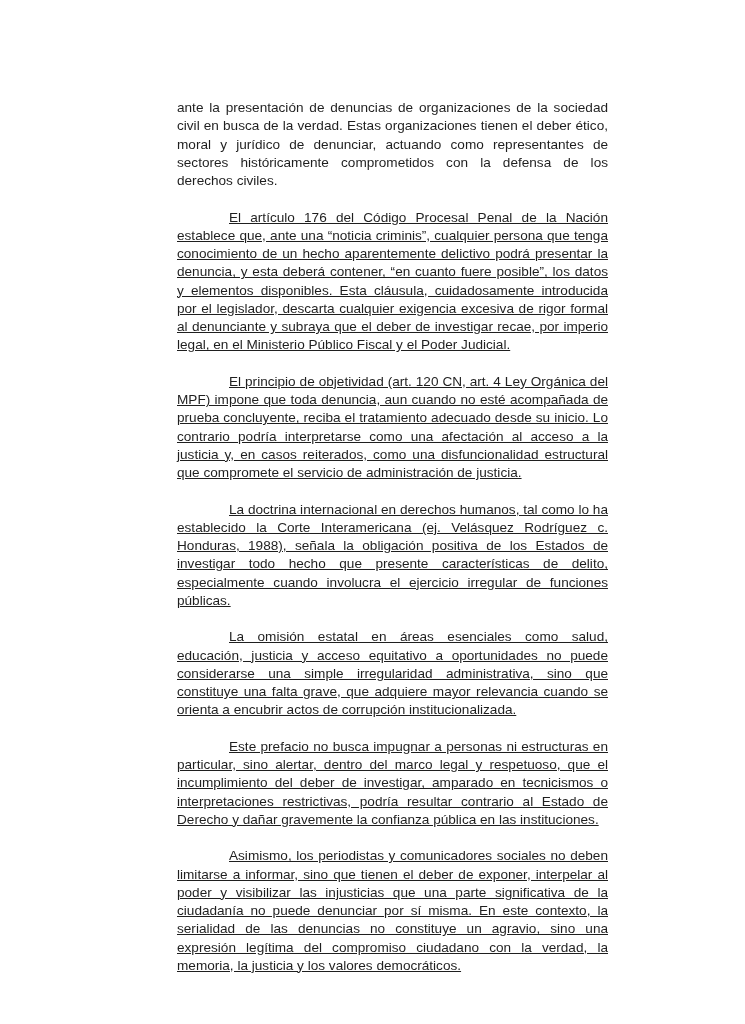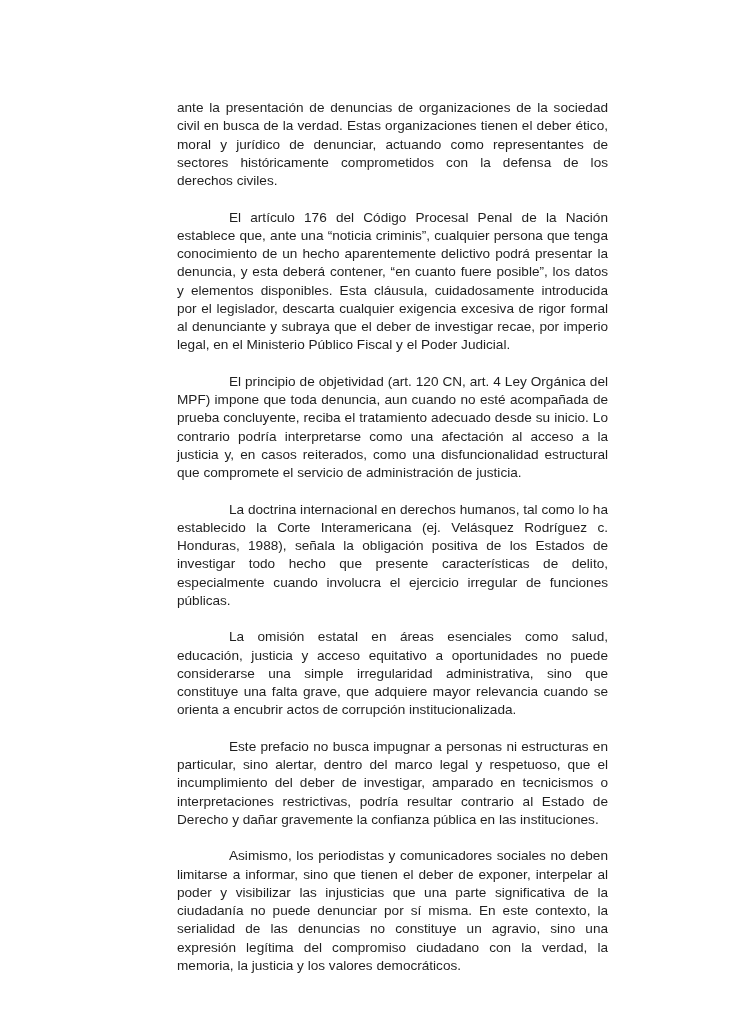--- a/index.html
+++ b/index.html
@@ -24,20 +24,21 @@
       line-height: 18.25px;
       text-align: justify;
       hyphens: none;
       margin-top: 23px;
     }
     .para {
       margin: 0 0 18.25px 0;
     }
     .para.indent {
       text-indent: 52px;
+      text-decoration: underline;
     }
   </style>
 </head>
 <body>
 
 <div class="page">
   <p class="para">ante la presentación de denuncias de organizaciones de la sociedad civil en busca de la verdad. Estas organizaciones tienen el deber ético, moral y jurídico de denunciar, actuando como representantes de sectores históricamente comprometidos con la defensa de los derechos civiles.</p>
   <p class="para indent">El artículo 176 del Código Procesal Penal de la Nación establece que, ante una “noticia criminis”, cualquier persona que tenga conocimiento de un hecho aparentemente delictivo podrá presentar la denuncia, y esta deberá contener, “en cuanto fuere posible”, los datos y elementos disponibles. Esta cláusula, cuidadosamente introducida por el legislador, descarta cualquier exigencia excesiva de rigor formal al denunciante y subraya que el deber de investigar recae, por imperio legal, en el Ministerio Público Fiscal y el Poder Judicial.</p>
   <p class="para indent">El principio de objetividad (art. 120 CN, art. 4 Ley Orgánica del MPF) impone que toda denuncia, aun cuando no esté acompañada de prueba concluyente, reciba el tratamiento adecuado desde su inicio. Lo contrario podría interpretarse como una afectación al acceso a la justicia y, en casos reiterados, como una disfuncionalidad estructural que compromete el servicio de administración de justicia.</p>
   <p class="para indent">La doctrina internacional en derechos humanos, tal como lo ha establecido la Corte Interamericana (ej. Velásquez Rodríguez c. Honduras, 1988), señala la obligación positiva de los Estados de investigar todo hecho que presente características de delito, especialmente cuando involucra el ejercicio irregular de funciones públicas.</p>

